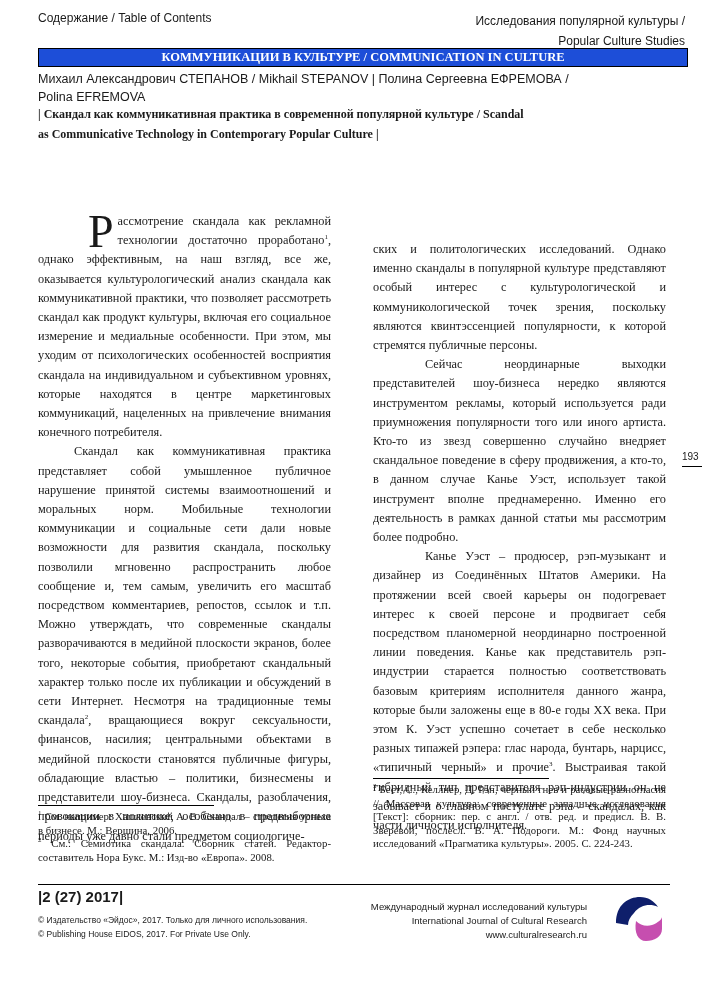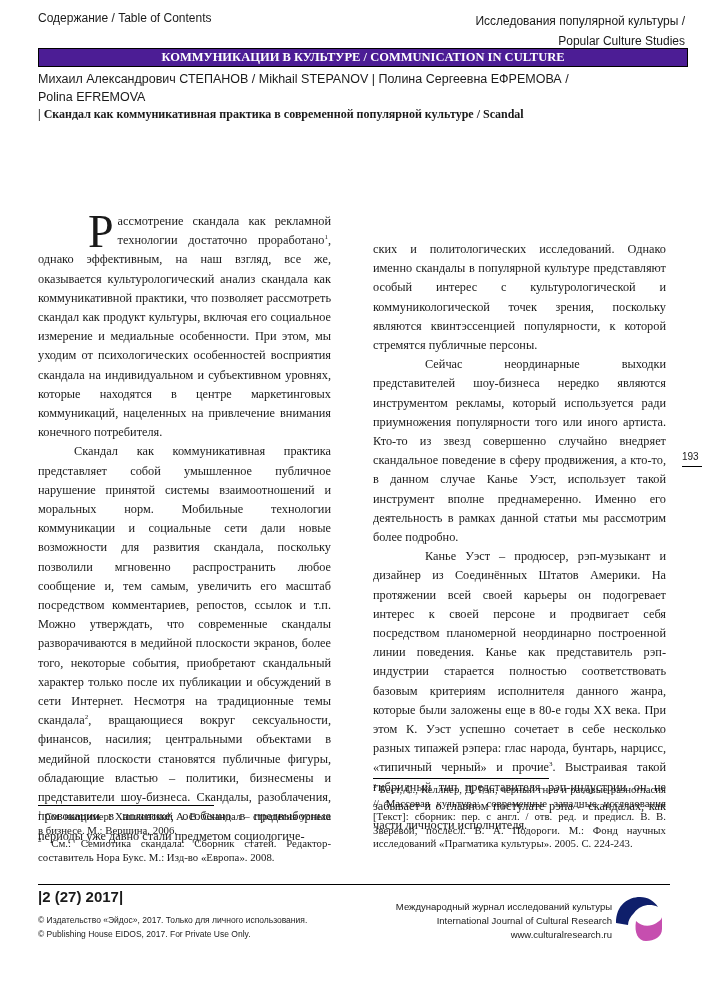--- a/index.html
+++ b/index.html
@@ -3,21 +3,21 @@
 <meta charset="utf-8">
 <style>
   html, body { margin:0; padding:0; background:#ffffff; }
   body { width:709px; height:1004px; position:relative; overflow:hidden; color:#1a1a1a; }
   .sans { font-family: "Liberation Sans", "DejaVu Sans", sans-serif; }
   .serif { font-family: "Liberation Serif", "DejaVu Serif", serif; }
 
   .hdr-left { position:absolute; left:38px; top:11px; font-size:12px; }
   .hdr-right { position:absolute; right:24px; top:11px; font-size:12px; text-align:right; line-height:20px; }
 
-  .banner { position:absolute; left:38px; top:48px; width:648px; height:17px; background:#4c1d95;
+  .banner { position:absolute; left:38px; top:48px; width:648px; height:17px; background:#1d4ed8;
             border:1px solid #000; color:#fff; font-weight:bold; font-size:12.5px; text-align:center;
             line-height:17px; font-family: "Liberation Serif", "DejaVu Serif", serif; }
 
   .authors { position:absolute; left:38px; top:70px; width:640px; font-size:12.5px; line-height:18px; }
   .title { position:absolute; left:38px; top:104px; width:650px; font-size:12px; font-weight:bold; line-height:20px;
            font-family: "Liberation Serif", "DejaVu Serif", serif; }
 
   .col { position:absolute; top:212px; width:293px; font-size:12.3px; line-height:19.2px; text-align:justify; }
   .col-left { left:38px; }
   .col-right { left:373px;margin-top:28px; }
@@ -30,41 +30,42 @@
   .fn-rule { position:absolute; height:1px; background:#000; }
   .fn { position:absolute; font-size:10.8px; line-height:13.5px; text-align:justify; }
   .fn p { margin:0; }
 
   .pagenum { position:absolute; left:682px; top:451px; font-size:10px; }
   .pagenum-rule { position:absolute; left:682px; top:466px; width:20px; height:1px; background:#000; }
 
   .footer-rule { position:absolute; left:38px; top:884px; width:632px; height:1px; background:#000; }
   .issue { position:absolute; left:38px; top:888px; font-size:15px; font-weight:bold; }
   .copy { position:absolute; left:38px; top:913px; font-size:8.5px; line-height:14px; }
-  .journal { position:absolute; right:97px; top:900px; font-size:9.5px; line-height:14px; text-align:right; }
+  .journal { position:absolute; right:122px; top:900px; font-size:9.5px; line-height:14px; text-align:right; }
   .logo { position:absolute; left:614px; top:895px; width:50px; height:46px; }
 </style>
 </head>
 <body>
 
 <div class="hdr-left sans">Содержание / Table of Contents</div>
 <div class="hdr-right sans">
   <div>Исследования популярной культуры /</div>
   <div>Popular Culture Studies</div>
 </div>
 
 <div class="banner">КОММУНИКАЦИИ В КУЛЬТУРЕ / COMMUNICATION IN CULTURE</div>
 
 <div class="authors sans">
   <div>Михаил Александрович СТЕПАНОВ / Mikhail STEPANOV | Полина Сергеевна ЕФРЕМОВА /</div>
   <div>Polina EFREMOVA</div>
 </div>
 
 <div class="title">
   <div>| Скандал как коммуникативная практика в современной популярной культуре / Scandal</div>
+  <div>as Communicative Technology in Contemporary Popular Culture |</div>
 </div>
 
 <div class="col col-left serif">
   <p><span class="dropcap">Р</span><span>ассмотрение скандала как рекламной технологии достаточно проработано</span><sup>1</sup><span>, однако эффективным, на наш взгляд, все же, оказывается культурологический анализ скандала как коммуникативной практики, что позволяет рассмотреть скандал как продукт культуры, включая его социальное измерение и медиальные особенности. При этом, мы уходим от психологических особенностей восприятия скандала на индивидуальном и субъективном уровнях, которые находятся в центре маркетинговых коммуникаций, нацеленных на привлечение внимания конечного потребителя.</span></p>
   <p class="indent"><span>Скандал как коммуникативная практика представляет собой умышленное публичное нарушение принятой системы взаимоотношений и моральных норм. Мобильные технологии коммуникации и социальные сети дали новые возможности для развития скандала, поскольку позволили мгновенно распространить любое сообщение и, тем самым, увеличить его масштаб посредством комментариев, репостов, ссылок и т.п. Можно утверждать, что современные скандалы разворачиваются в медийной плоскости экранов, более того, некоторые события, приобретают скандальный характер только после их публикации и обсуждений в сети Интернет. Несмотря на традиционные темы скандала</span><sup>2</sup><span>, вращающиеся вокруг сексуальности, финансов, насилия; центральными объектами в медийной плоскости становятся публичные фигуры, обладающие властью – политики, бизнесмены и представители шоу-бизнеса. Скандалы, разоблачения, провокации в политике, особенно в предвыборные периоды уже давно стали предметом социологиче</span>-</p>
 </div>
 
 <div class="fn-rule" style="left:38px; top:805px; width:176px;"></div>
 <div class="fn serif" style="left:38px; top:810px; width:293px;">
   <p><sup>1</sup><span> См. например: Хашковский А. В. Скандал – стратегия успеха в бизнесе. М.: Вершина. 2006.</span></p>

